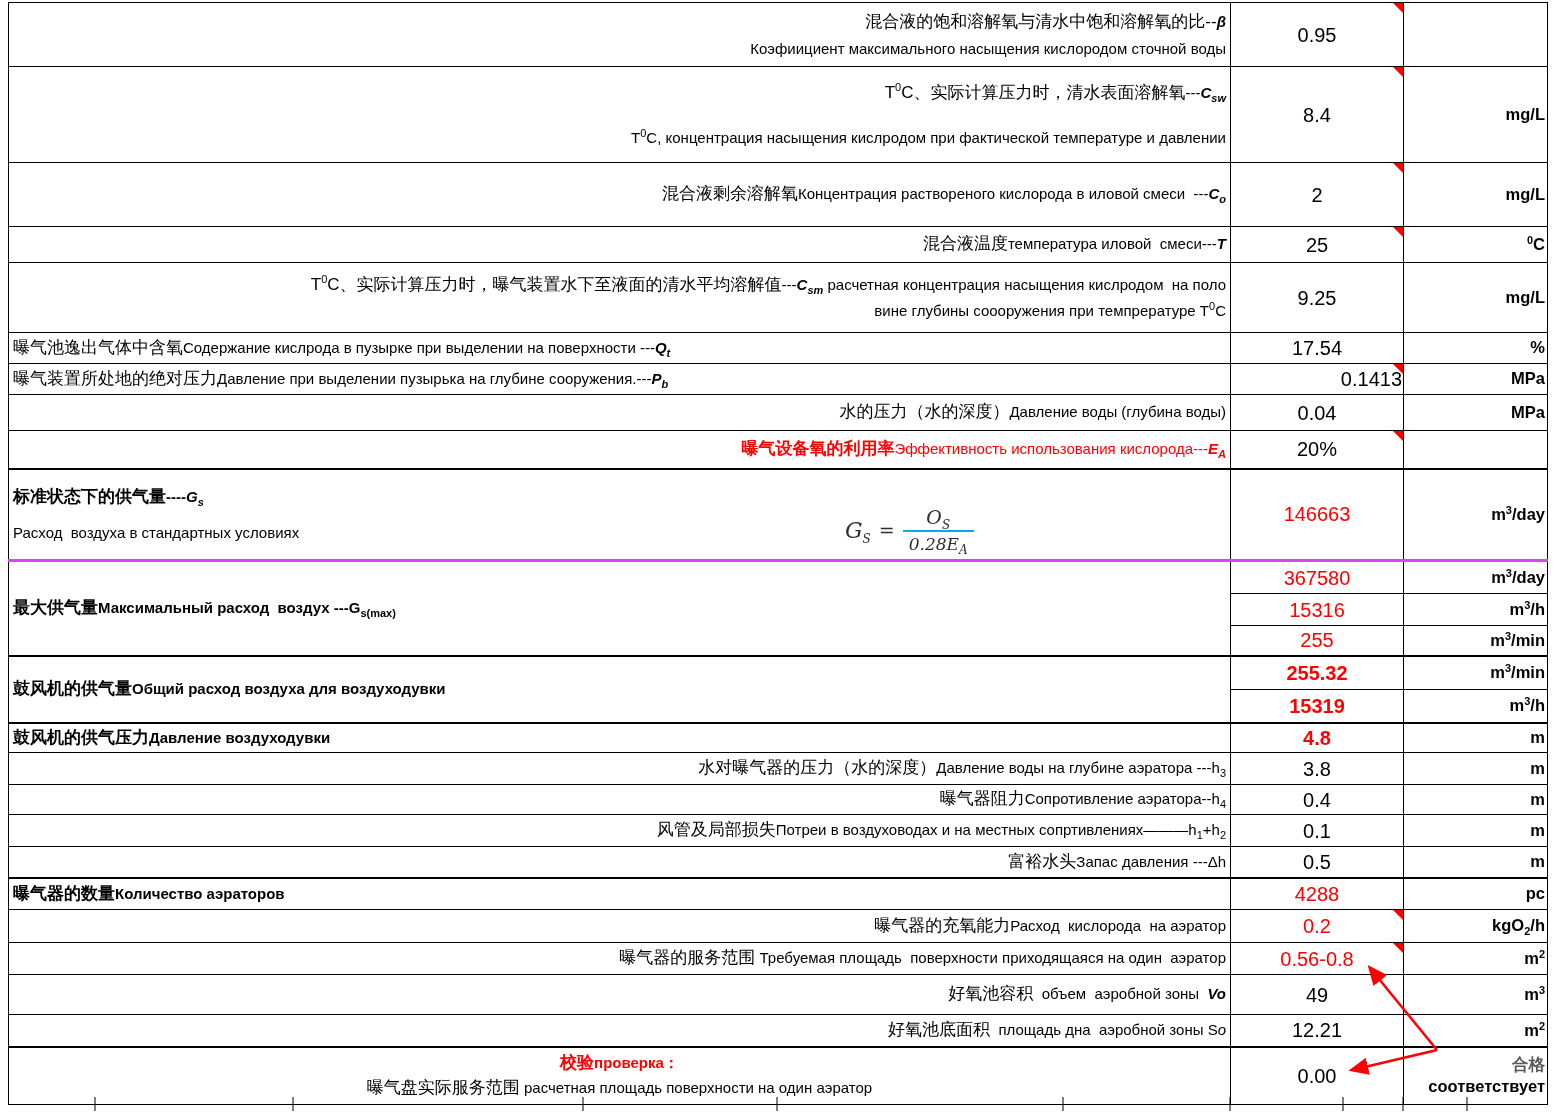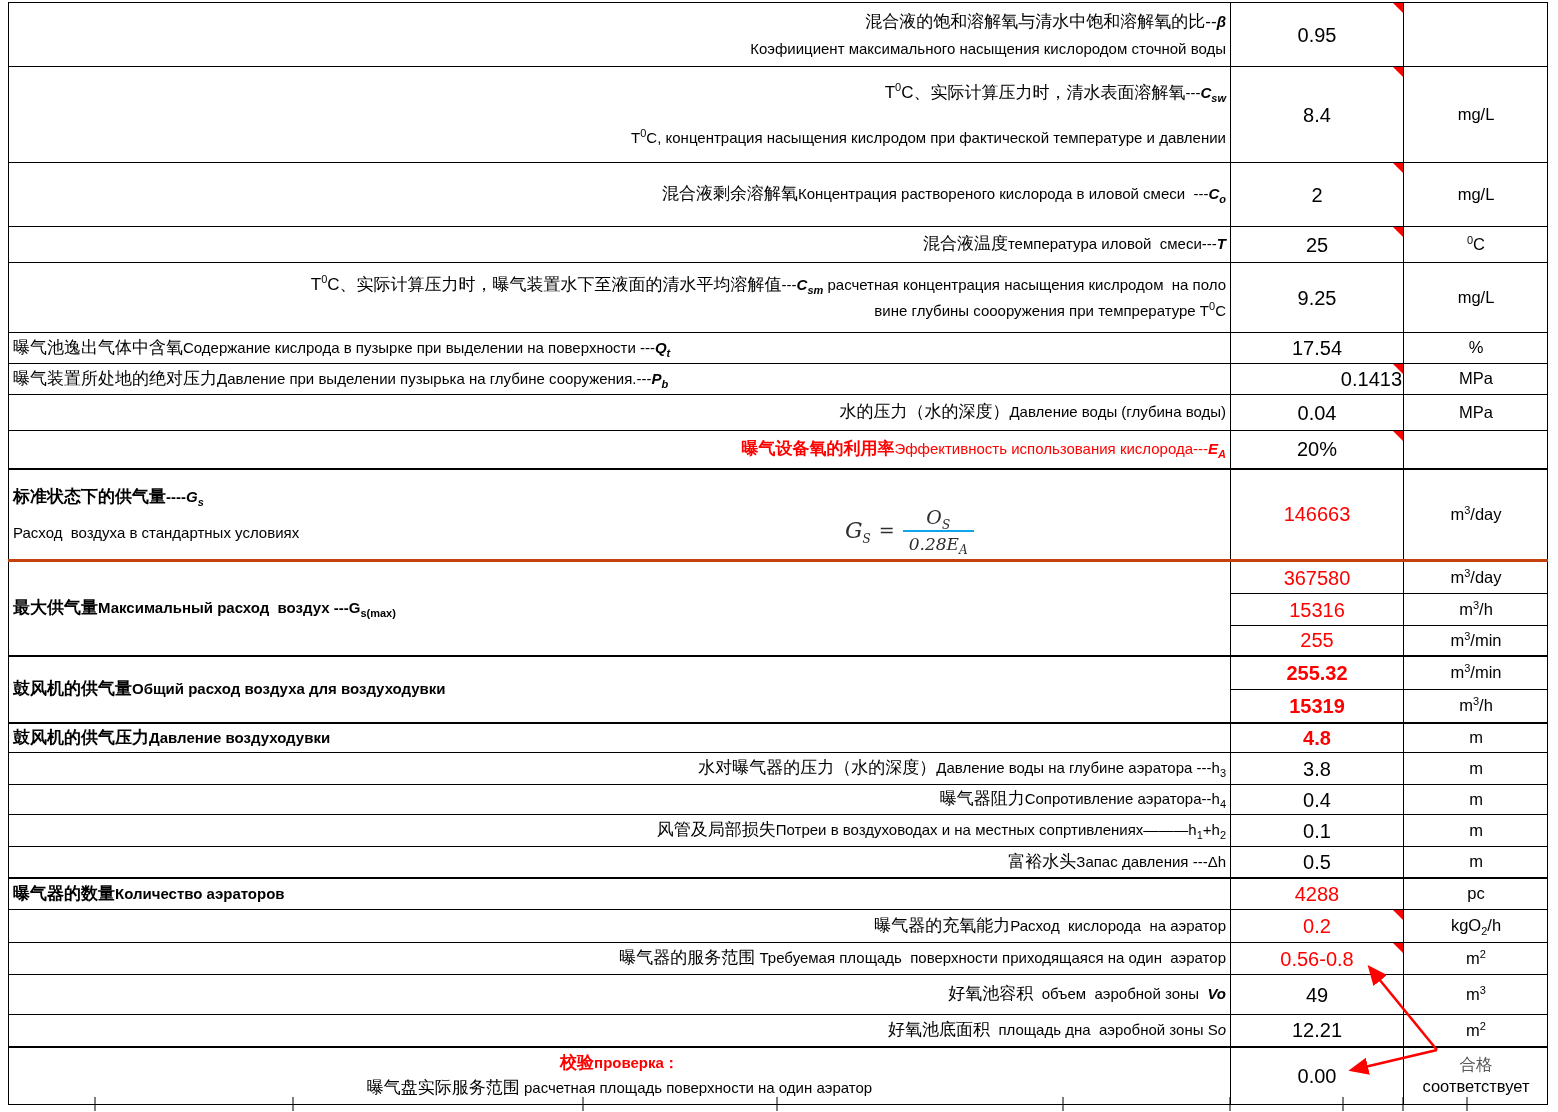--- a/index.html
+++ b/index.html
@@ -15,31 +15,31 @@
     border:1px solid #000;vertical-align:middle;
     font-size:15px;line-height:1.3;padding:1px 4px;overflow:hidden;
   }
   .z{font-size:17px;}
   sup,sub{font-size:11px;line-height:0;}
   td.lab-cell{text-align:right;}
   td.lab-left{text-align:left;}
   td.lab-center{text-align:center;}
   td.val{text-align:center;font-size:20px;position:relative;padding:0 2px;}
   td.val.vright{text-align:right;padding-right:1px;}
-  td.unit{text-align:center;font-size:16.5px;padding:0 2px 0 3px;position:relative;}
+  td.unit{text-align:right;font-size:16.5px;padding:0 2px 0 3px;position:relative;font-weight:bold;}
   .v-red{color:#ff0000;}
   .v-redbold{color:#ff0000;font-weight:bold;}
   td.red-label{color:#ff0000;}
   .lab > div + div{margin-top:5px;}
   tr#r-csw .lab > div + div{margin-top:24px;}
   tr#r-beta .lab > div + div{margin-top:6px;}
   tr#r-gs .lab > div + div{margin-top:14px;}
   tr#r-check .lab > div + div{margin-top:3px;}
   tr.thick > td{border-top:2px solid #000;}
-  tr.thick3 > td{border-top:3px solid #c2410c;margin-left:48px;}
+  tr.thick3 > td{border-top:3px solid #d946ef;margin-left:48px;}
   .bold{font-weight:bold;}
   .redtxt{color:#ff0000;}
   .gz{color:#595959;}
   
   .marker{
     position:absolute;top:0;right:0;width:0;height:0;
     border-top:10px solid #fe0000;border-left:10px solid transparent;
   }
   
   .formula{

